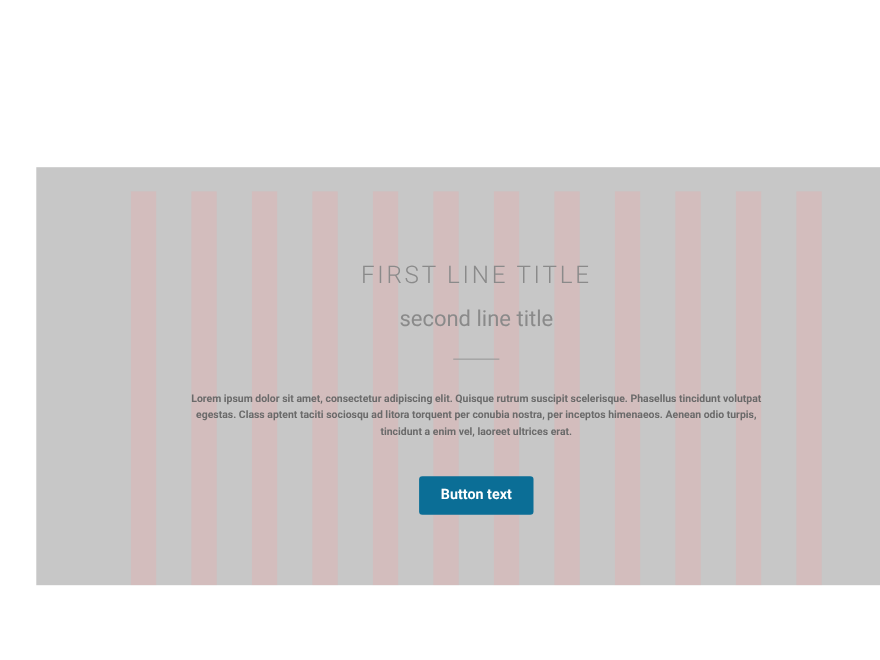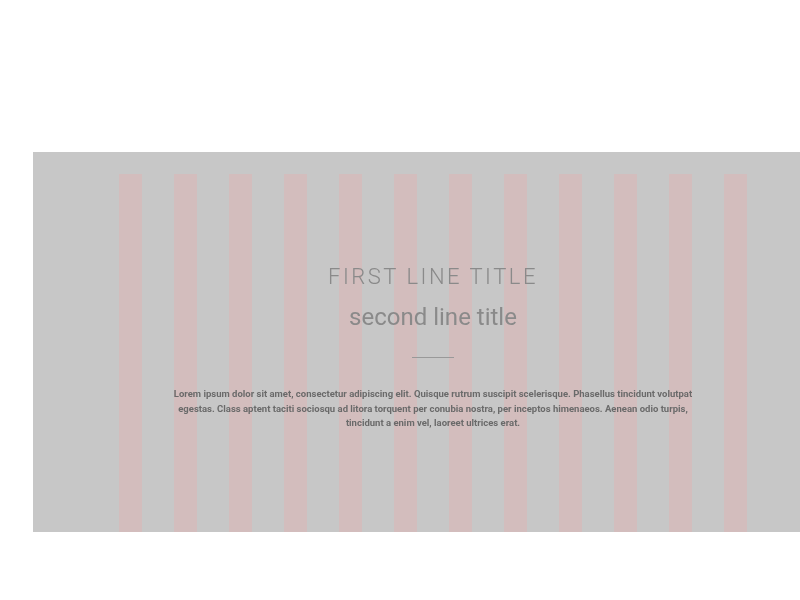--- a/index.html
+++ b/index.html
@@ -61,21 +61,21 @@
     .title-first {
       font-size: 22px;
       font-weight: 300;
       letter-spacing: 2.5px;
       color: #8a8a8a;
       text-transform: uppercase;
       line-height: 1.2;
     }
     
     .title-second {
-      font-size: 24px;
+      font-size: 20px;
       font-weight: 400;
       color: #8a8a8a;
       margin-top: 2px;
       line-height: 1.2;
     }
     
     .divider {
       width: 42px;
       height: 1px;
       background: #999999;
@@ -120,14 +120,15 @@
     <div class="grid-column"></div>
     <div class="grid-column"></div>
     <div class="grid-column"></div>
   </div>
 
   <div class="hero-content">
     <h1 class="title-first">FIRST LINE TITLE</h1>
     <h2 class="title-second">second line title</h2>
     <div class="divider"></div>
     <p class="body-text">Lorem ipsum dolor sit amet, consectetur adipiscing elit. Quisque rutrum suscipit scelerisque. Phasellus tincidunt volutpat egestas. Class aptent taciti sociosqu ad litora torquent per conubia nostra, per inceptos himenaeos. Aenean odio turpis, tincidunt a enim vel, laoreet ultrices erat.</p>
+    <button class="cta-button">Button text</button>
   </div>
 </div>
 
 </body></html>

